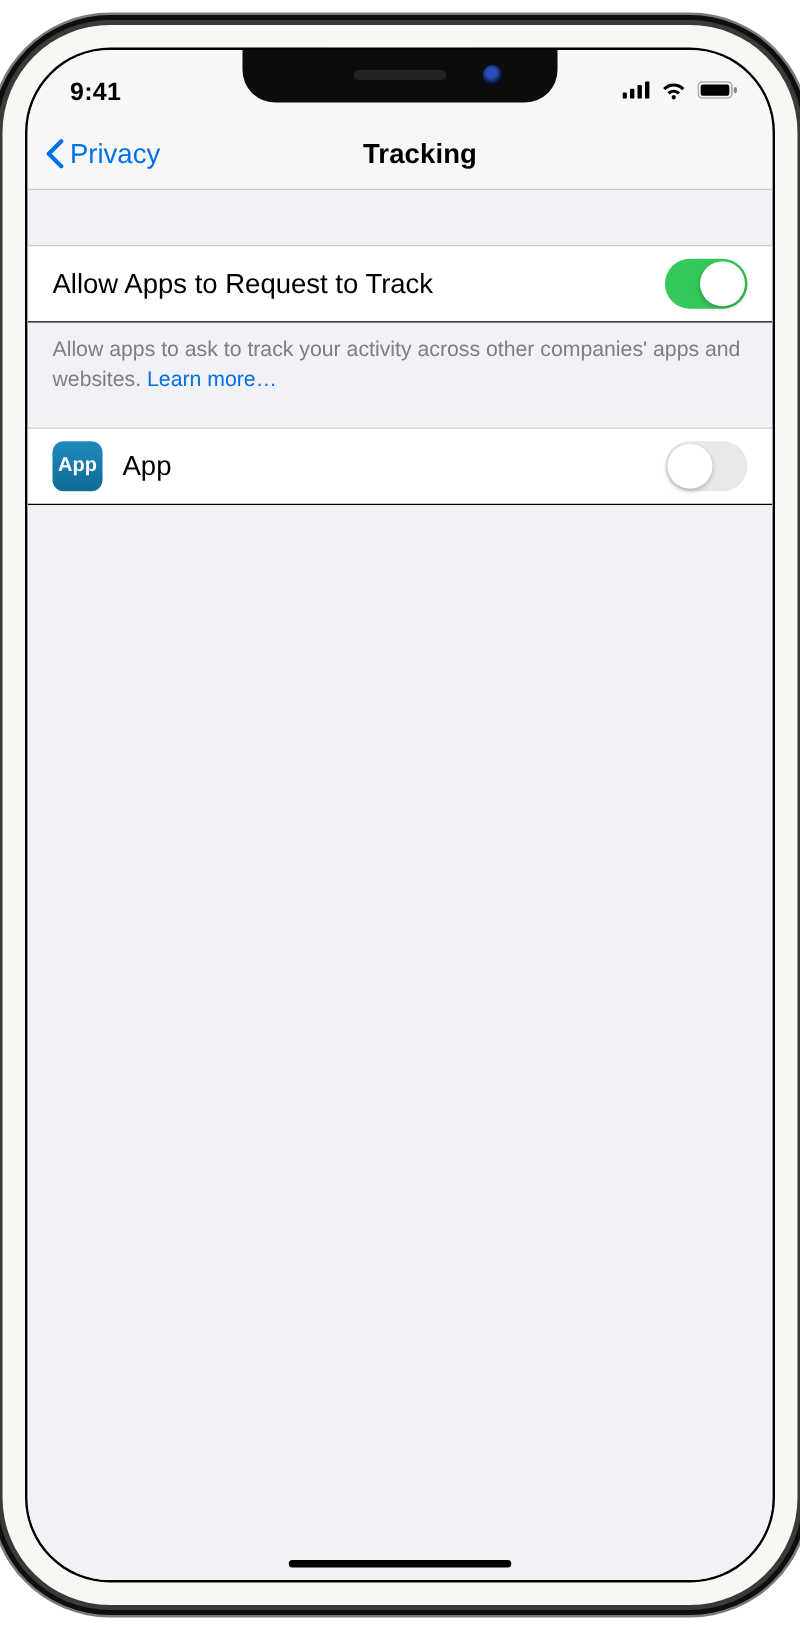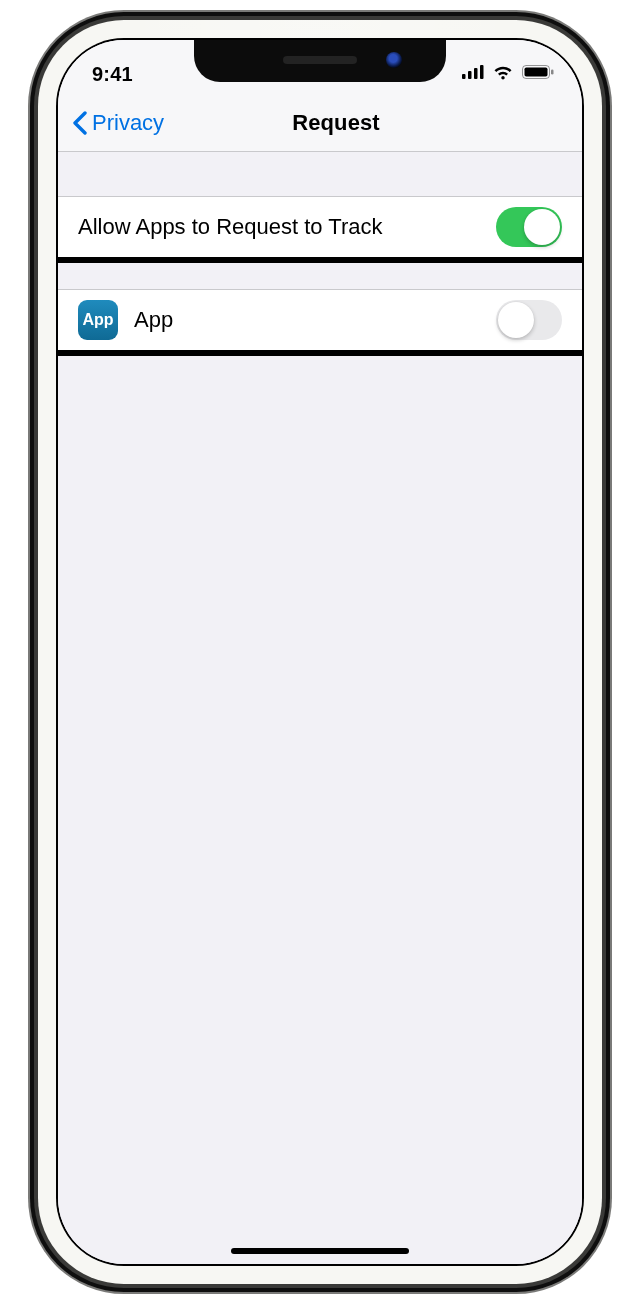--- a/index.html
+++ b/index.html
@@ -13,21 +13,21 @@
       background: #fff;
       width: 640px;
       height: 1304px;
       display: flex;
       align-items: center;
       justify-content: center;
     }
 
     
     .phone-frame {
-      width: 564px;
+      width: 636px;
       height: 1264px;
       background: #f7f7f3;
       border-radius: 86px;
       box-shadow: 0 0 0 4px #3a3a38, 0 0 0 8px #0e0e0e, 0 0 0 10px #7a7a78;
       position: relative;
       overflow: hidden;
     }
     .phone-frame::before {
       content: "";
       position: absolute;
@@ -148,21 +148,21 @@
     .gap-top { height: 44px; }
     .gap-mid { height: 26px; }
 
     .cell {
       display: flex;
       align-items: center;
       min-height: 59px;
       padding: 10px 20px;
       background: #fff;
       border-top: 1px solid #c9c9cc;
-      border-bottom: 6px solid #000000;
+      border-bottom: 1px solid #000000;
     }
     .cell-label {
       flex: 1;
       font-size: 22px;
       color: #000;
       letter-spacing: 0;
     }
 
     .footer-text {
       padding: 10px 20px 0 20px;
@@ -265,33 +265,36 @@
 
       <div class="navbar">
         <div class="nav-back">
           <span>
             <svg width="16" height="24" viewBox="0 0 16 24">
               <path d="M13 2 L3 12 L13 22" stroke="#0071e3" stroke-width="3.4" fill="none" stroke-linecap="round" stroke-linejoin="round"></path>
             </svg>
           </span>
           <span>Privacy</span>
         </div>
-        <div class="title">Request</div>
+        <div class="title">Tracking</div>
       </div>
 
       <div class="content">
         <div class="gap-top"></div>
 
         <div class="cell">
           <div class="cell-label">Allow Apps to Request to Track</div>
           <div class="toggle on">
             <div class="knob"></div>
           </div>
         </div>
 
+        <div class="footer-text">
+          <span>Allow apps to ask to track your activity across other companies' apps and websites. </span><span class="learn-more">Learn more…</span>
+        </div>
 
         <div class="gap-mid"></div>
 
         <div class="cell">
           <div class="app-icon">
             <span>App</span>
           </div>
           <div class="cell-label">App</div>
           <div class="toggle off">
             <div class="knob"></div>

